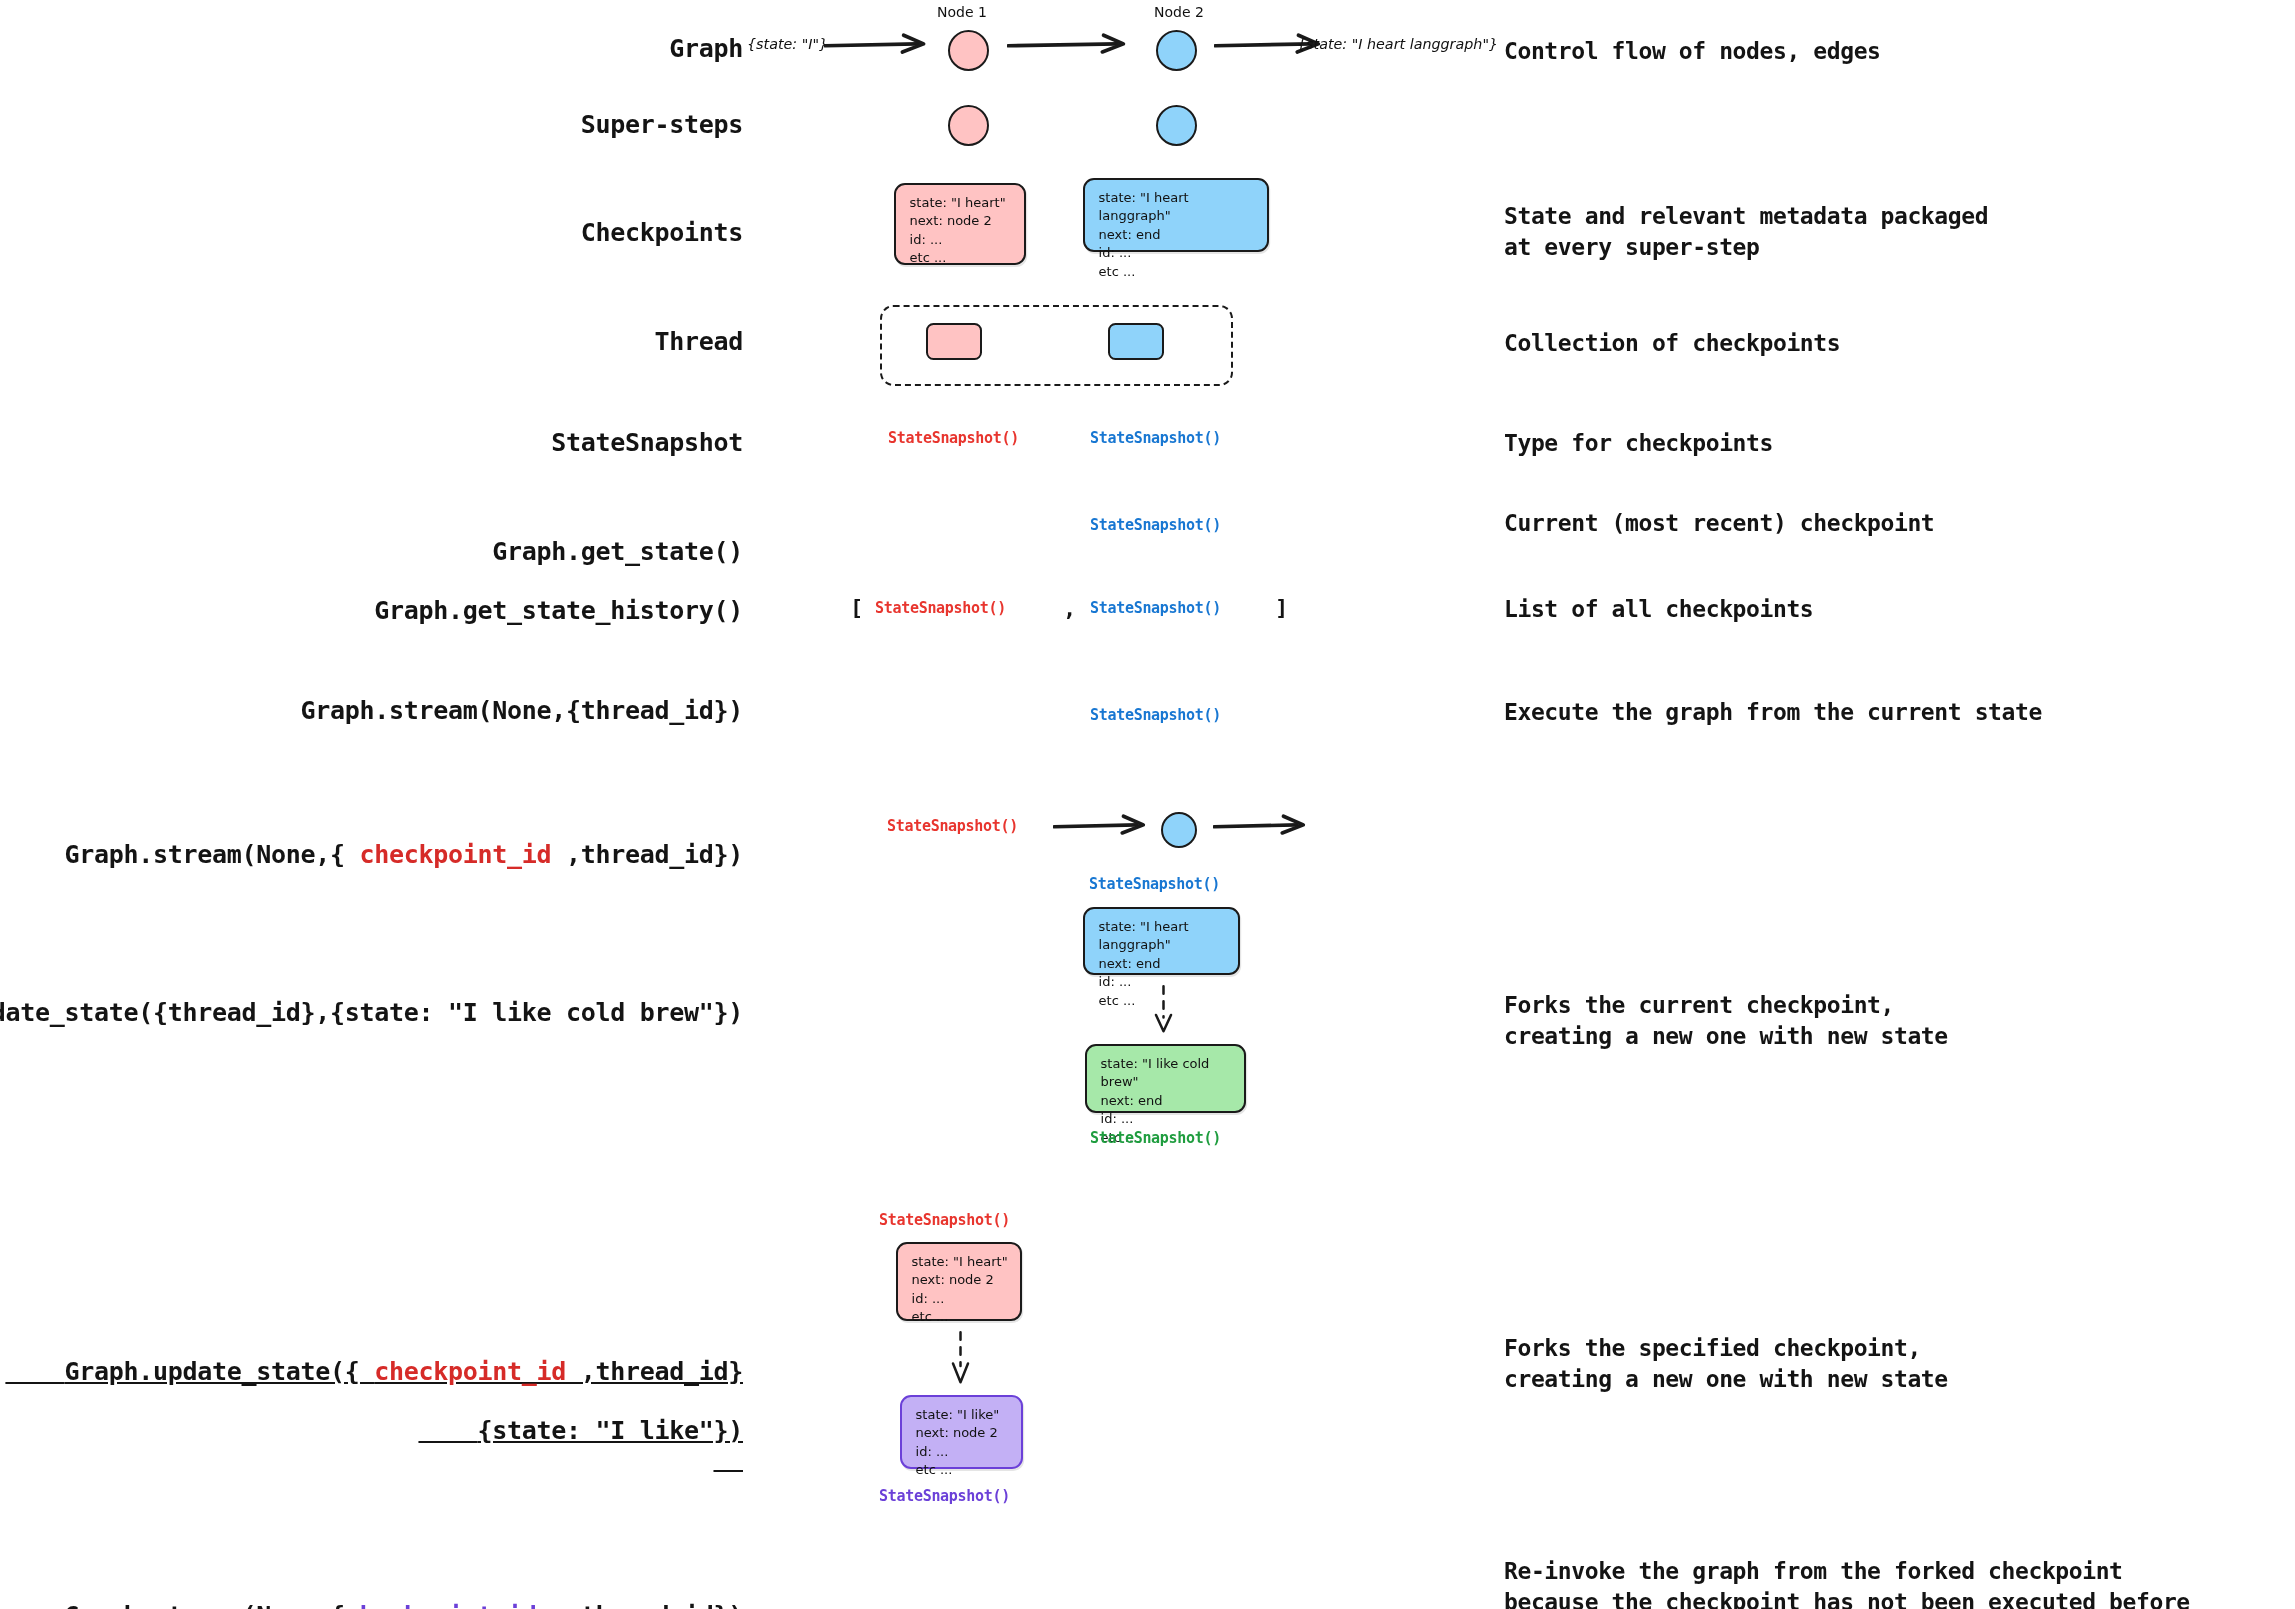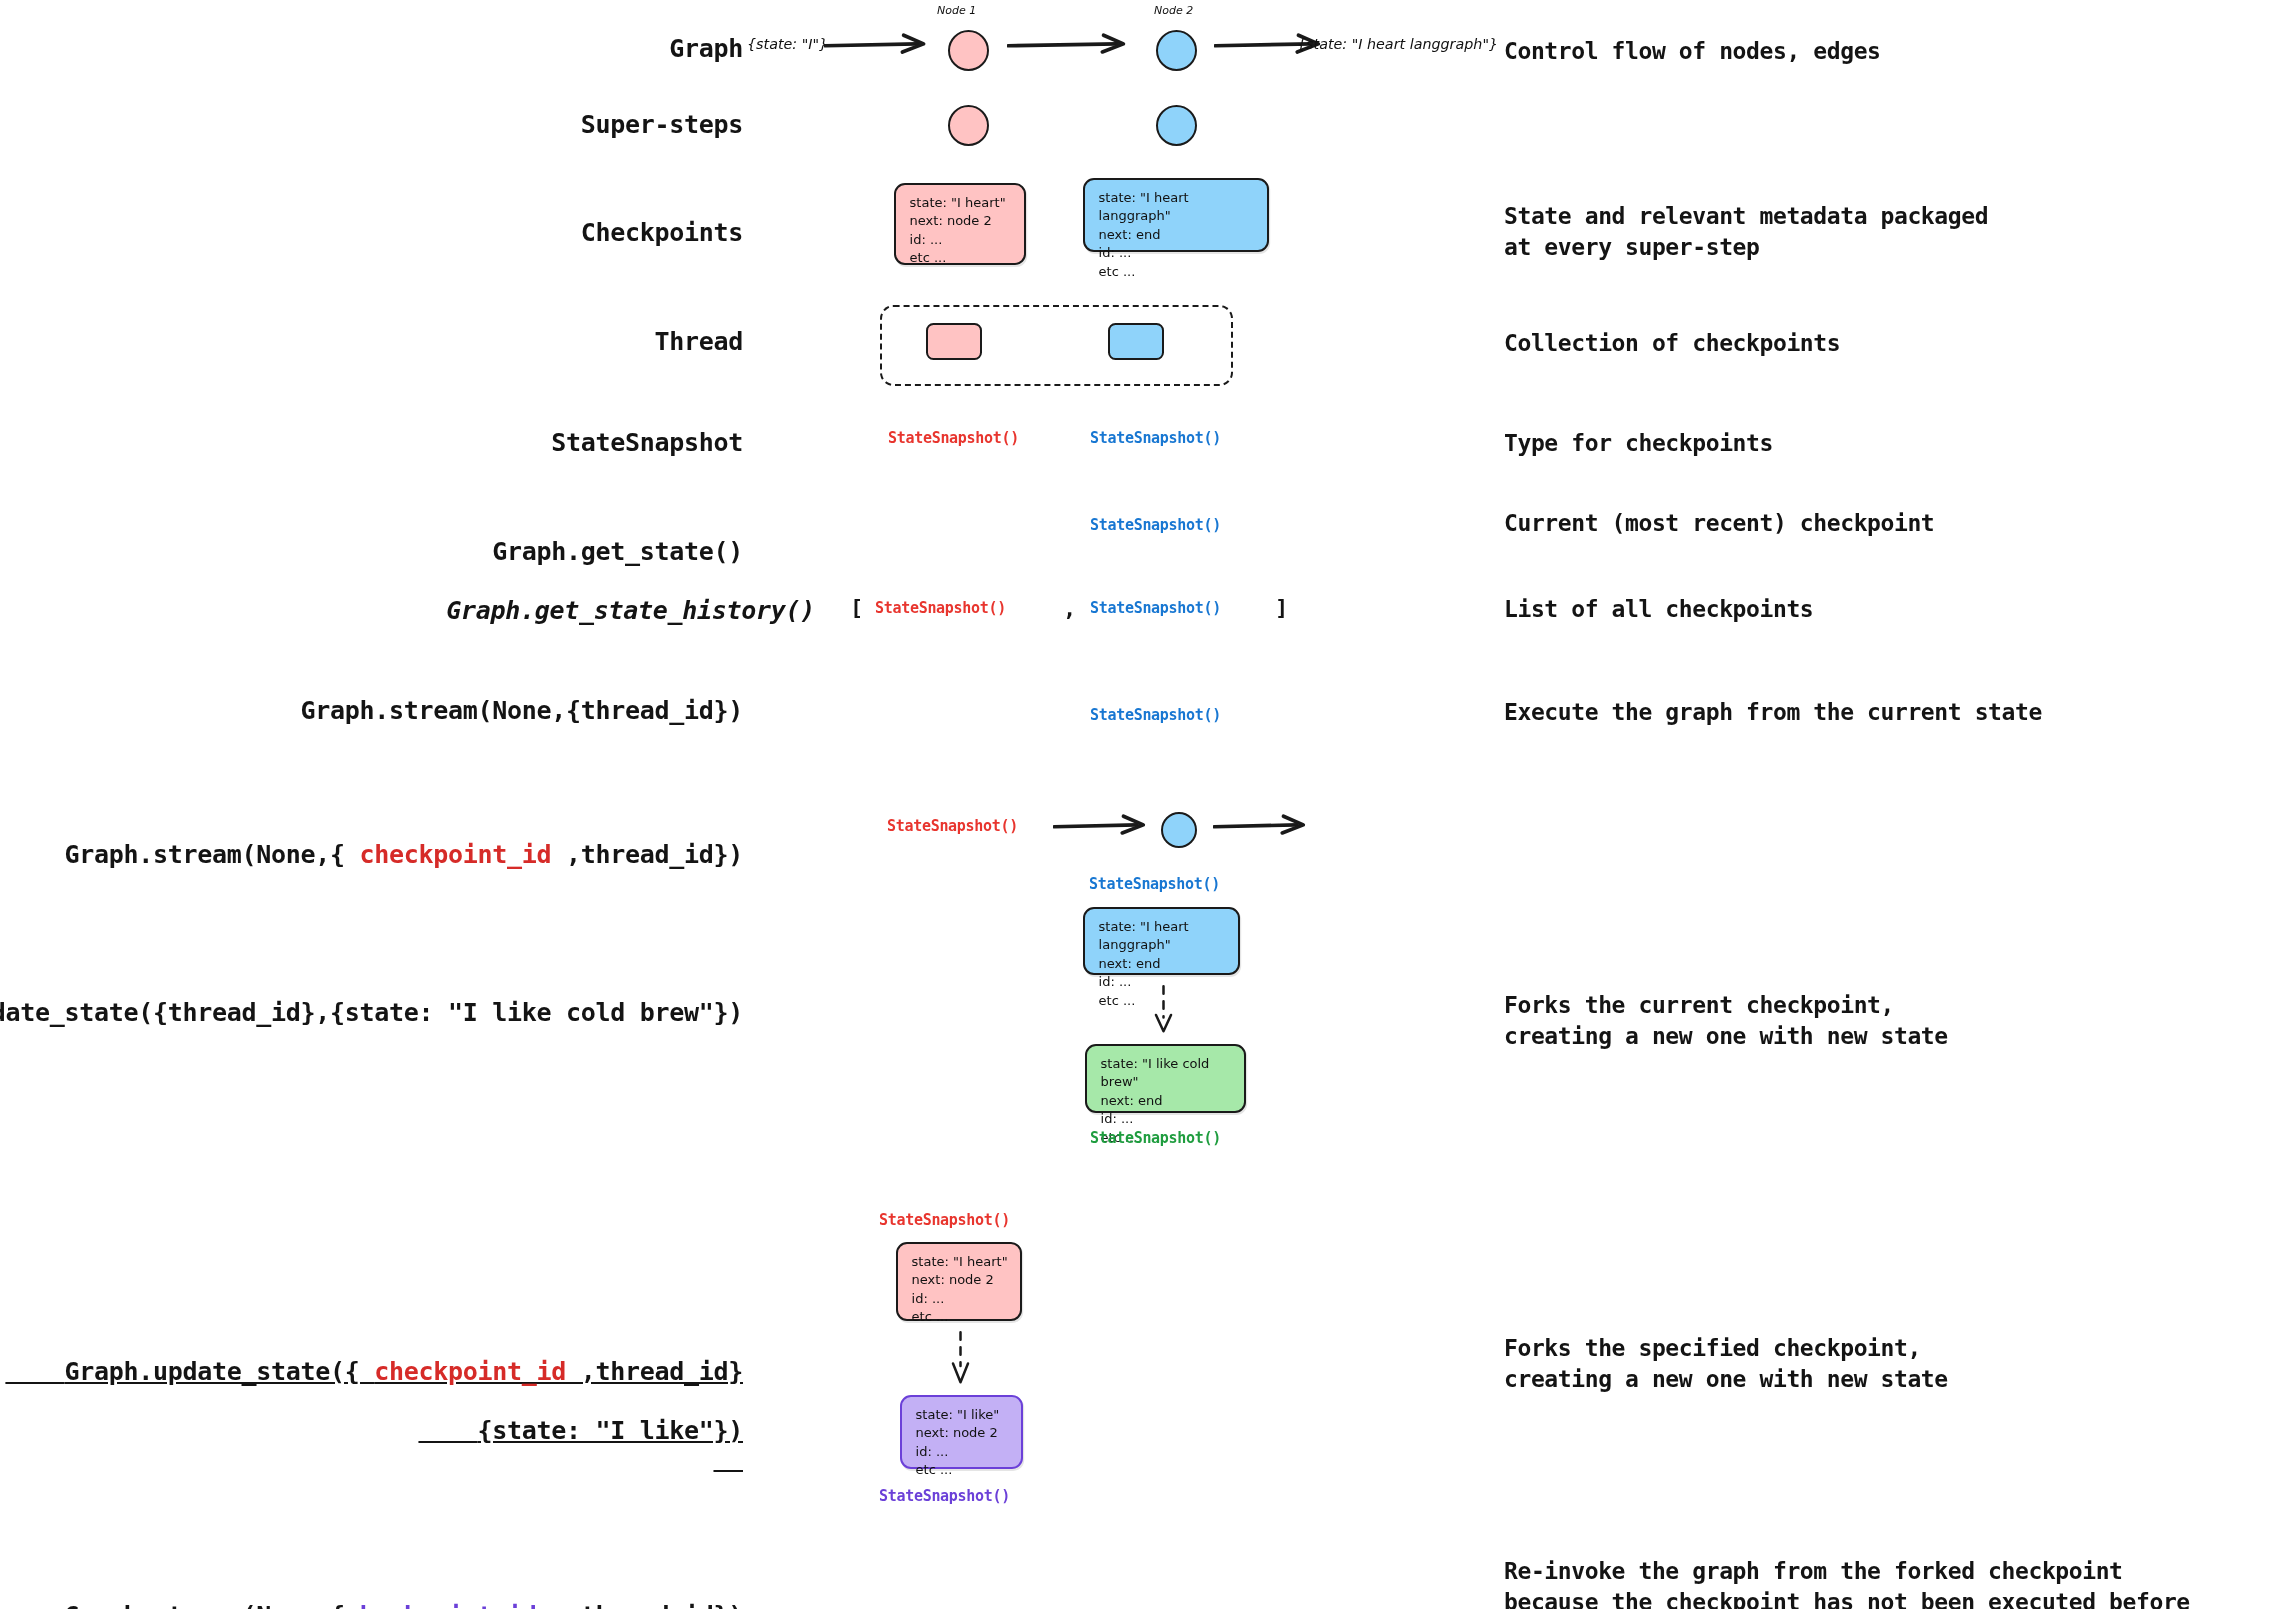--- a/index.html
+++ b/index.html
@@ -51,22 +51,21 @@
     position: absolute;
     font-family: "DejaVu Sans", sans-serif;
     font-size: 14.3px;
     font-style: italic;
     color: #111;
     white-space: pre;
   }
   .node-title {
     position: absolute;
     font-family: "DejaVu Sans", sans-serif;
-    font-size: 11px;
-    font-style: italic;
+    font-size: 14px;
     color: #111;
     white-space: pre;
   }
 
   
   .node {
     position: absolute;
     border-radius: 50%;
     border: 2.5px solid #1a1a1a;
     box-sizing: border-box;
@@ -209,21 +208,21 @@
   <div class="snap blue" style="left:1090px; top:429px;">StateSnapshot()</div>
 
   <div class="desc" style="left:1504px; top:428px;">Type for checkpoints</div>
 
   <div class="row-label" style="right:1552px; top:513px;margin-top:24px;">Graph.get_state()</div>
 
   <div class="snap blue" style="left:1090px; top:516px;">StateSnapshot()</div>
 
   <div class="desc" style="left:1504px; top:508px;">Current (most recent) checkpoint</div>
 
-  <div class="row-label" style="right:1480px; top:596px;font-style:italic;">Graph.get_state_history()</div>
+  <div class="row-label" style="right:1552px; top:596px;">Graph.get_state_history()</div>
 
   <div class="bracket" style="left:850px; top:595px;">[</div>
   <div class="snap red" style="left:875px; top:599px;">StateSnapshot()</div>
   <div class="bracket" style="left:1063px; top:596px;">,</div>
   <div class="snap blue" style="left:1090px; top:599px;">StateSnapshot()</div>
   <div class="bracket" style="left:1275px; top:595px;">]</div>
 
   <div class="desc" style="left:1504px; top:594px;">List of all checkpoints</div>
 
   <div class="row-label" style="right:1552px; top:696px;">Graph.stream(None,{thread_id})</div>

